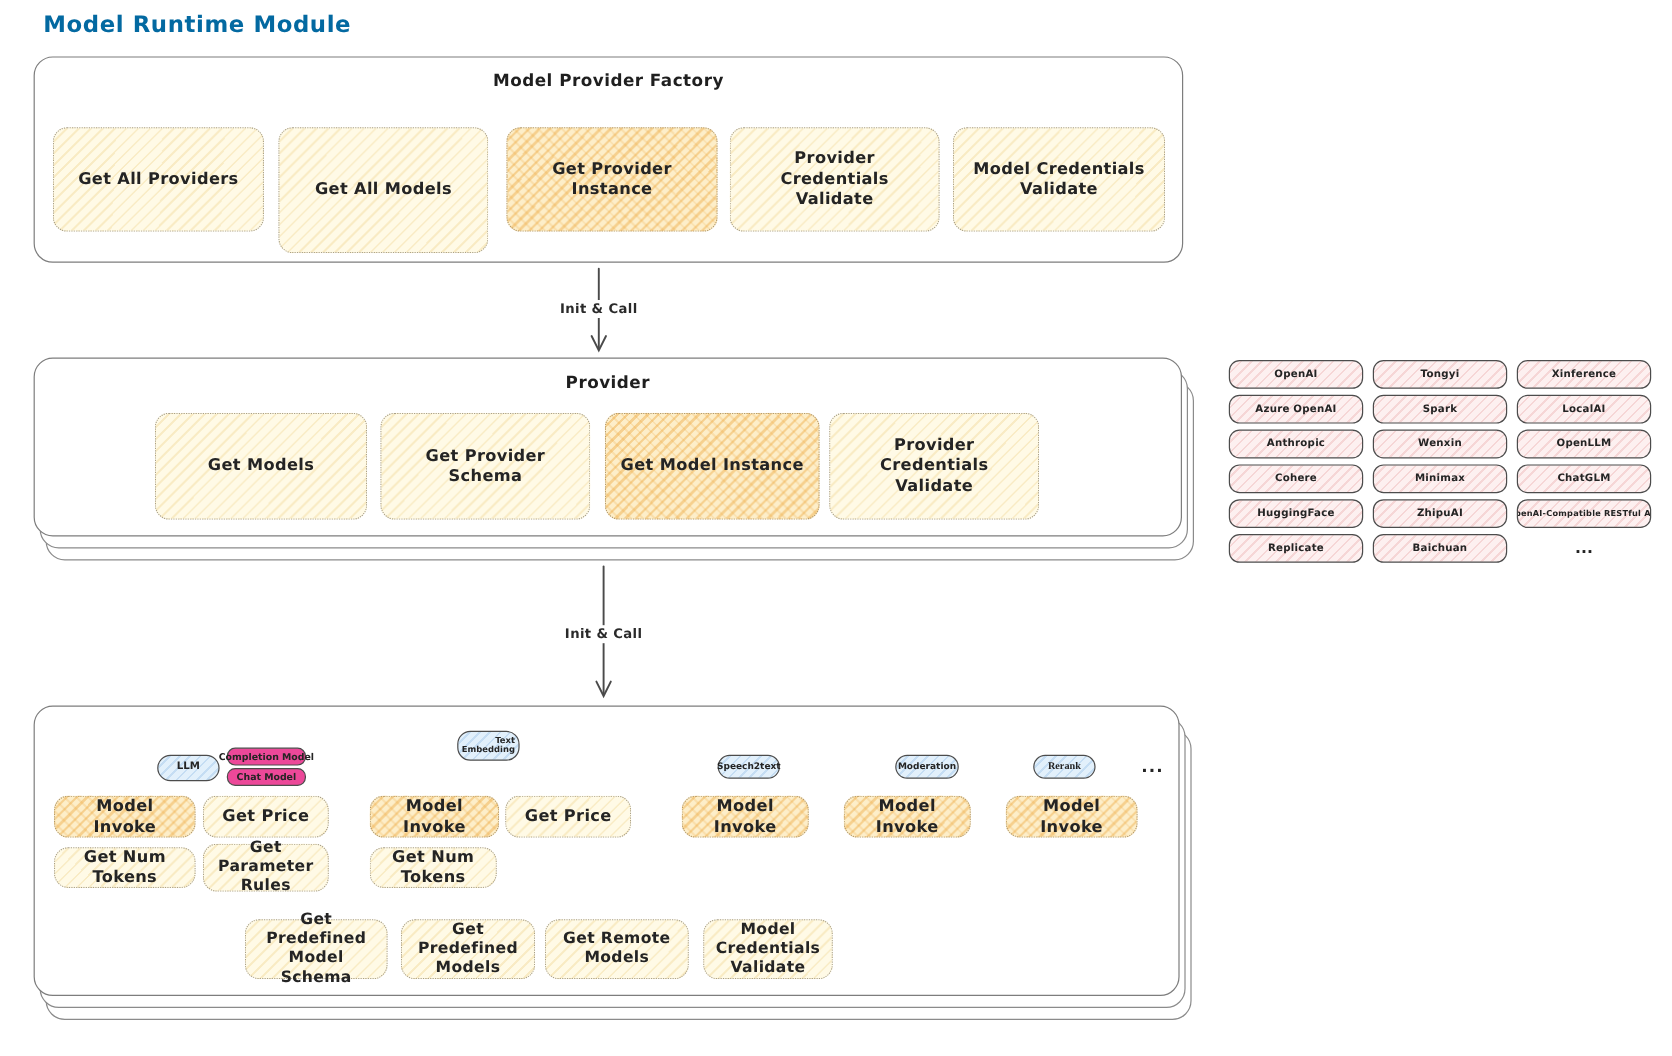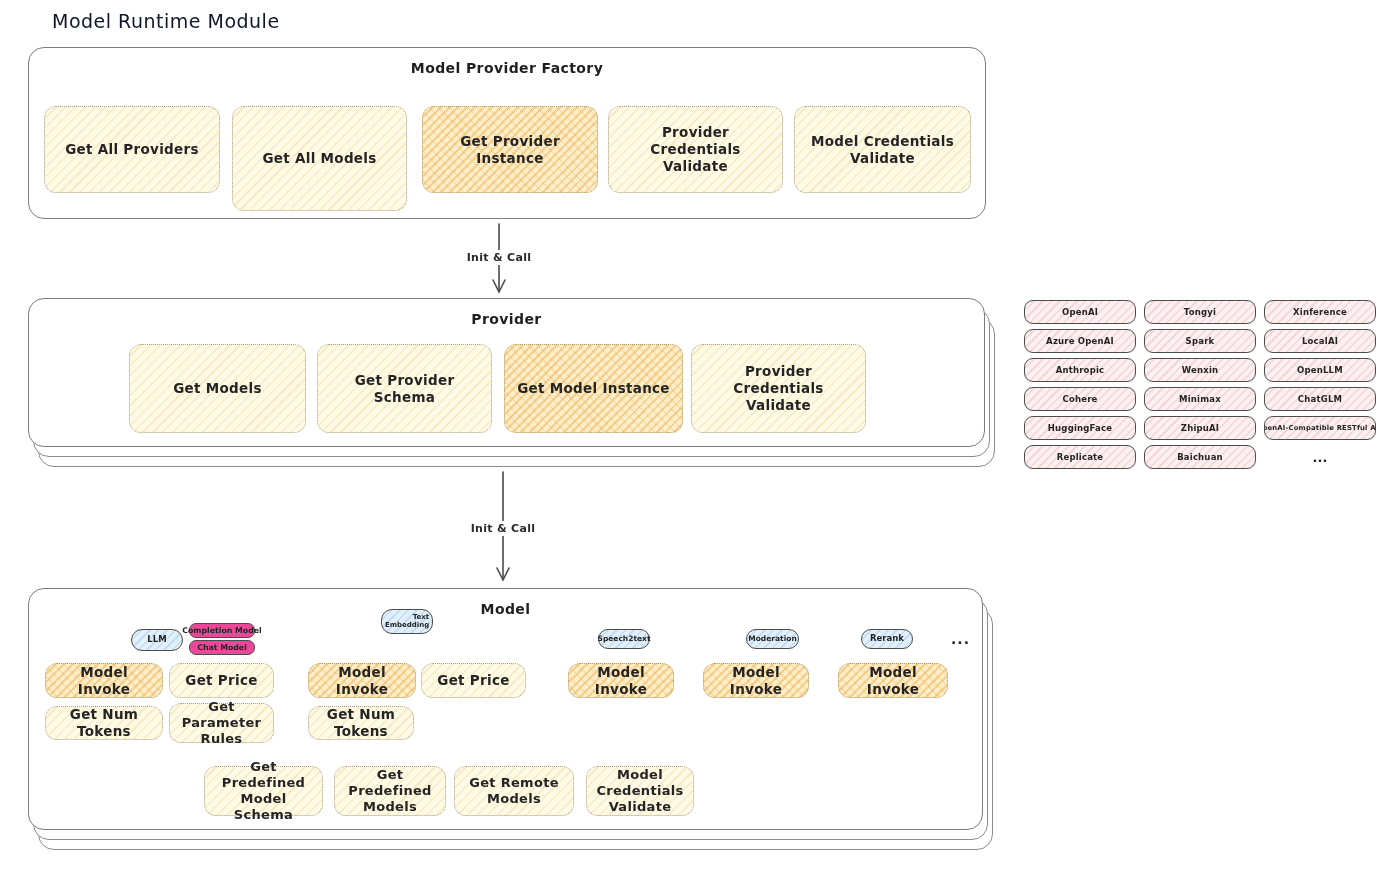--- a/index.html
+++ b/index.html
@@ -3,22 +3,22 @@
 <meta charset="utf-8">
 <style>
   * { margin:0; padding:0; box-sizing:border-box; }
   html,body { background:#ffffff; }
   body {
     width:1393px; height:880px; position:relative; overflow:hidden;
     font-family:"DejaVu Sans", sans-serif; color:#242424;
   }
 
   .page-title {
-    position:absolute; left:52px; top:10px;
-    font-size:19px; font-weight:400; letter-spacing:.5px; color:#0f172a;
+    position:absolute; left:36px; top:10px;
+    font-size:19px; font-weight:700; letter-spacing:.5px; color:#0369a1;
   }
 
   
   .panel {
     position:absolute; background:#ffffff;
     border:1.6px solid #7d7d7d; border-radius:16px;
   }
   .stack-layer {
     position:absolute; background:#ffffff;
     border:1.4px solid #8b8b8b; border-radius:16px;
@@ -147,29 +147,28 @@
 
 <svg class="arrow" style="left:492px; top:472px;" width="22" height="112">
   <line x1="11" y1="0" x2="11" y2="106"></line>
   <polyline points="5,96 11,108 17,96"></polyline>
 </svg>
 <div class="arrow-label" style="left:503px; top:521px;">Init &amp; Call</div>
 
 <div class="stack-layer" style="left:38px; top:608px; width:955px; height:242px;"></div>
 <div class="stack-layer" style="left:33px; top:598px; width:955px; height:242px;"></div>
 <div class="panel" style="left:28px; top:588px; width:955px; height:242px;">
-  <div class="panel-title">Model</div>
 
   <div class="tag" style="left:102px; top:40px; width:52px; height:22px;">LLM</div>
   <div class="subtag" style="left:160px; top:34px; width:66px; height:15px;">Completion Model</div>
   <div class="subtag" style="left:160px; top:51px; width:66px; height:15px;">Chat Model</div>
   <div class="tag tiny" style="left:352px; top:20px; width:52px; height:25px; padding:10px 3px;">Text Embedding</div>
   <div class="tag" style="left:569px; top:40px; width:52px; height:20px; font-size:7.5px;">Speech2text</div>
   <div class="tag" style="left:702px; top:40px; width:53px; height:20px; font-size:7.5px;margin-left:15px;">Moderation</div>
-  <div class="tag" style="left:832px; top:40px; width:52px; height:20px;">Rerank</div>
+  <div class="tag" style="left:832px; top:40px; width:52px; height:20px;font-family:Liberation Serif, serif;">Rerank</div>
   <div class="dots" style="left:922px; top:42px;">...</div>
 
   <div class="ybox hl" style="left:16px; top:74px; width:118px; height:35px;">Model Invoke</div>
   <div class="ybox" style="left:140px; top:74px; width:105px; height:35px;">Get Price</div>
   <div class="ybox hl" style="left:279px; top:74px; width:108px; height:35px;">Model Invoke</div>
   <div class="ybox" style="left:392px; top:74px; width:105px; height:35px;">Get Price</div>
   <div class="ybox hl" style="left:539px; top:74px; width:106px; height:35px;">Model Invoke</div>
   <div class="ybox hl" style="left:674px; top:74px; width:106px; height:35px;">Model Invoke</div>
   <div class="ybox hl" style="left:809px; top:74px; width:110px; height:35px;">Model Invoke</div>
 

